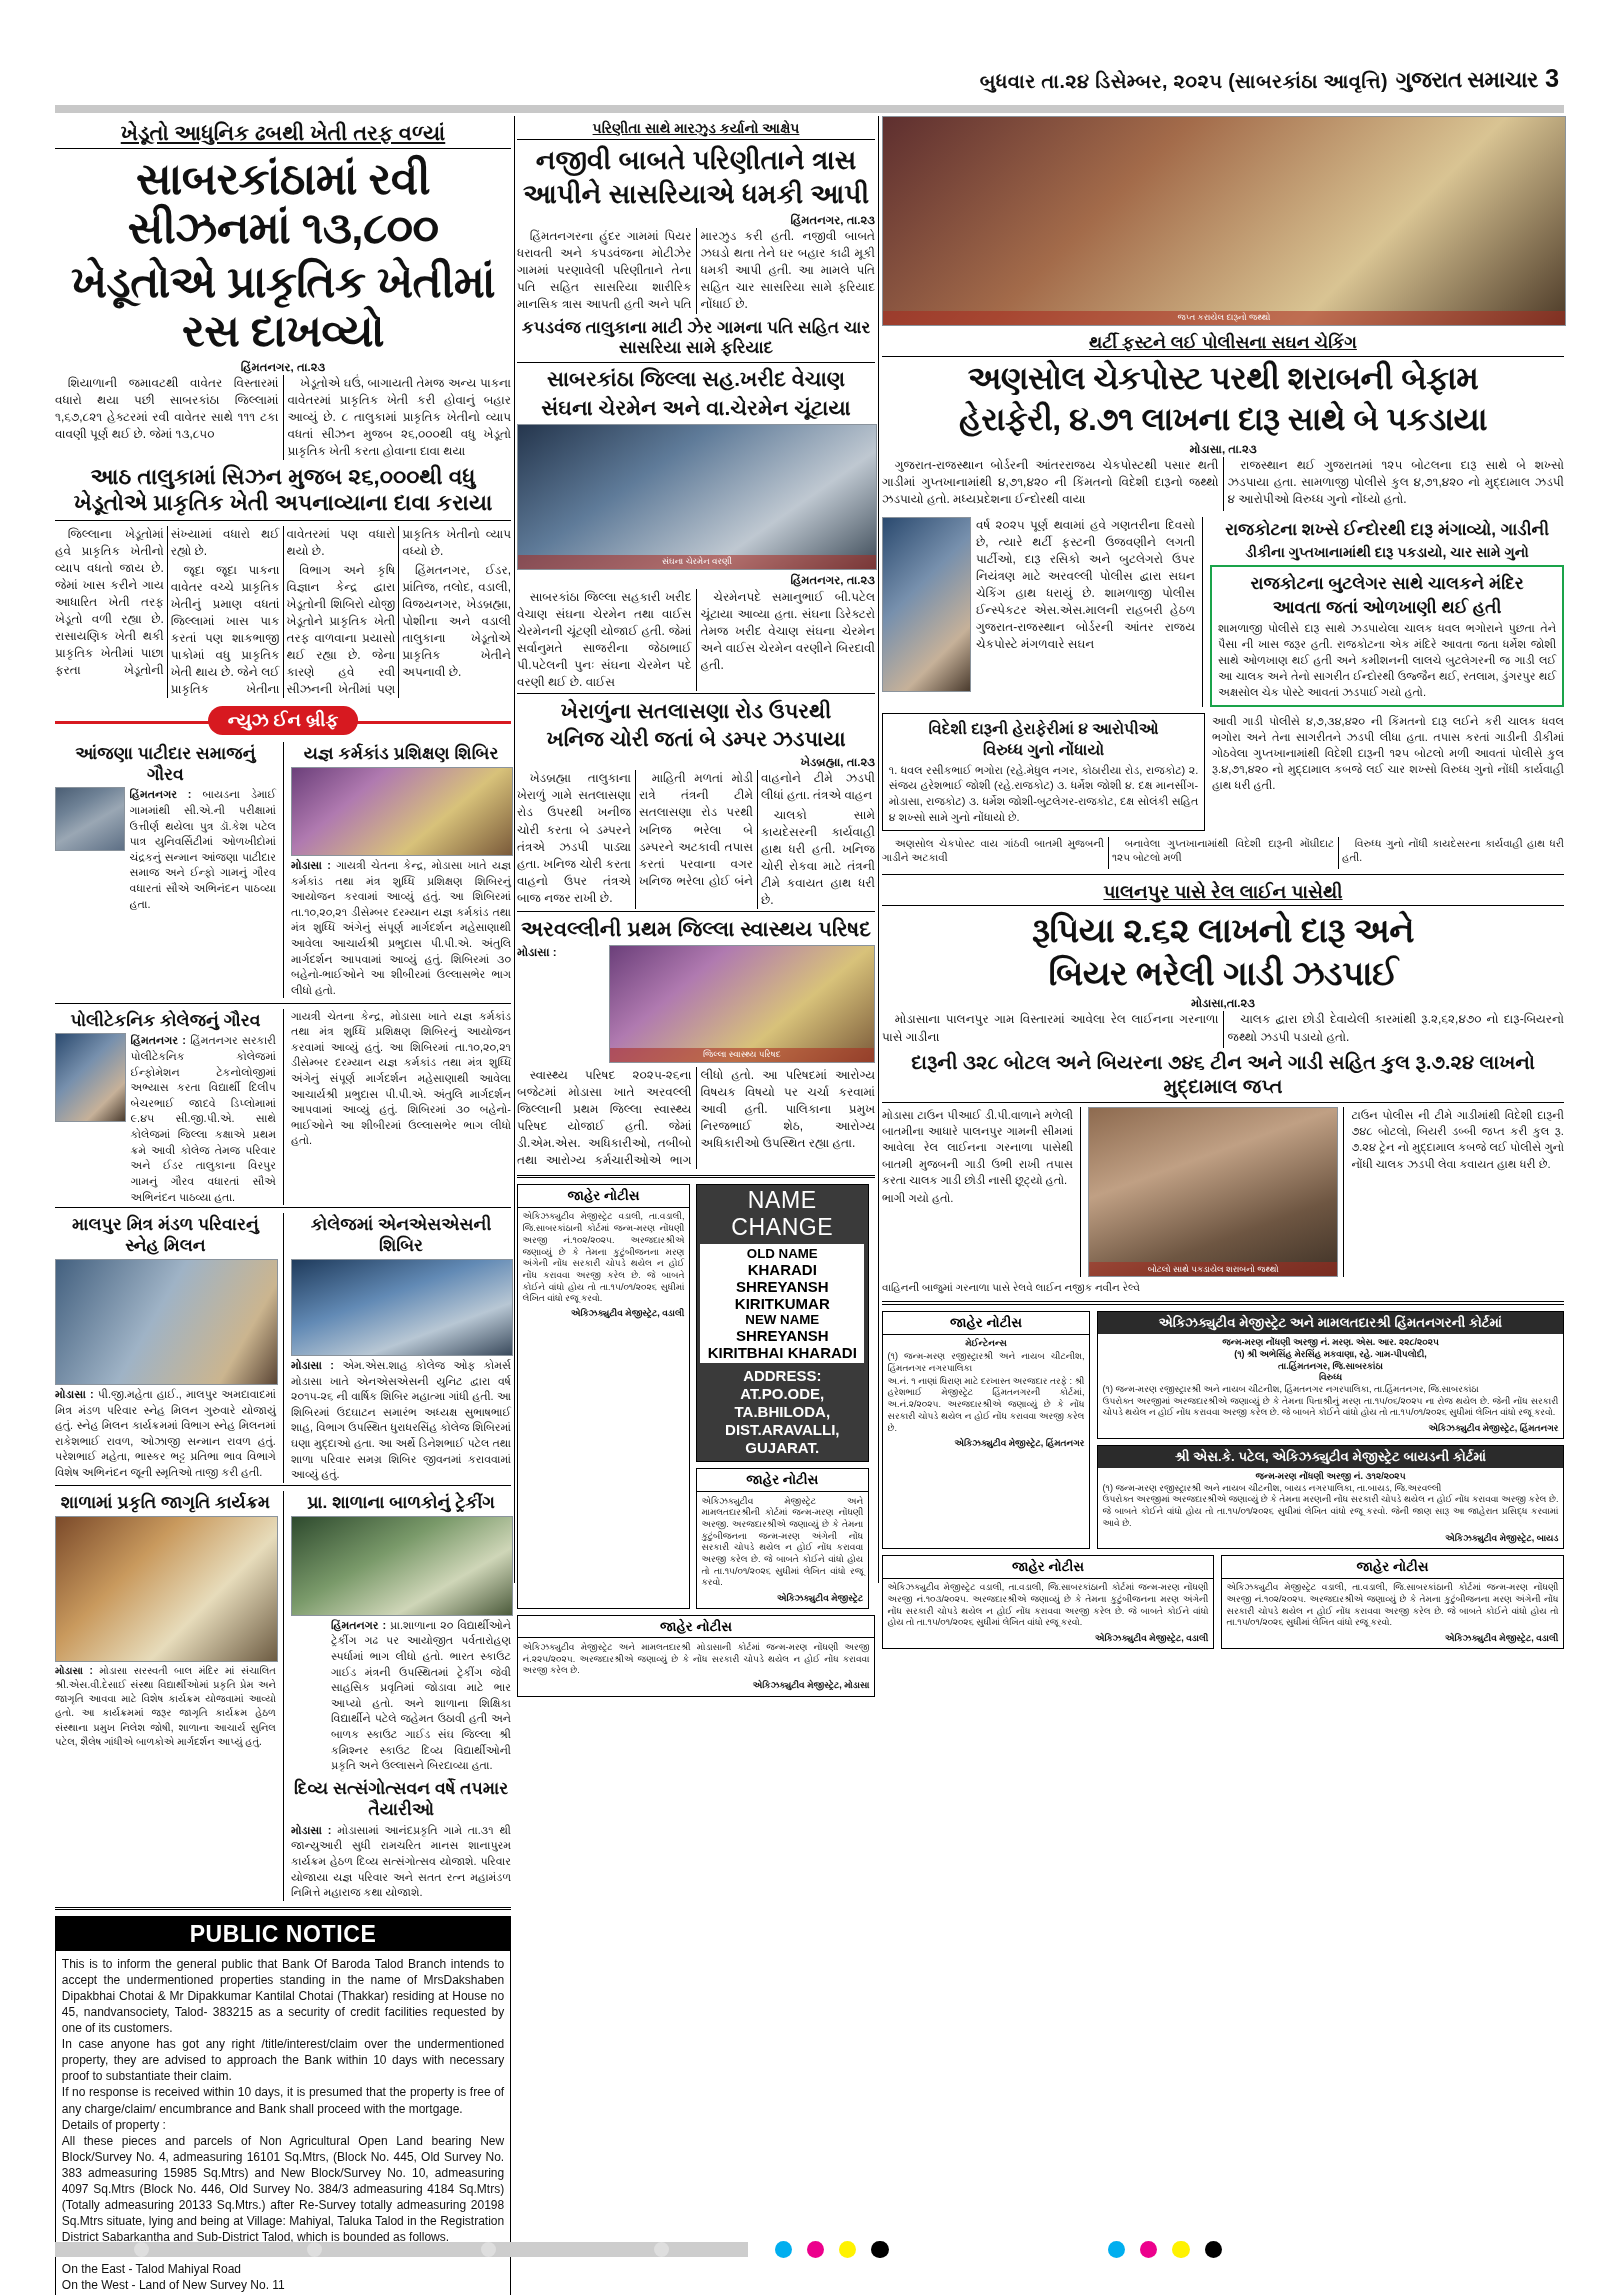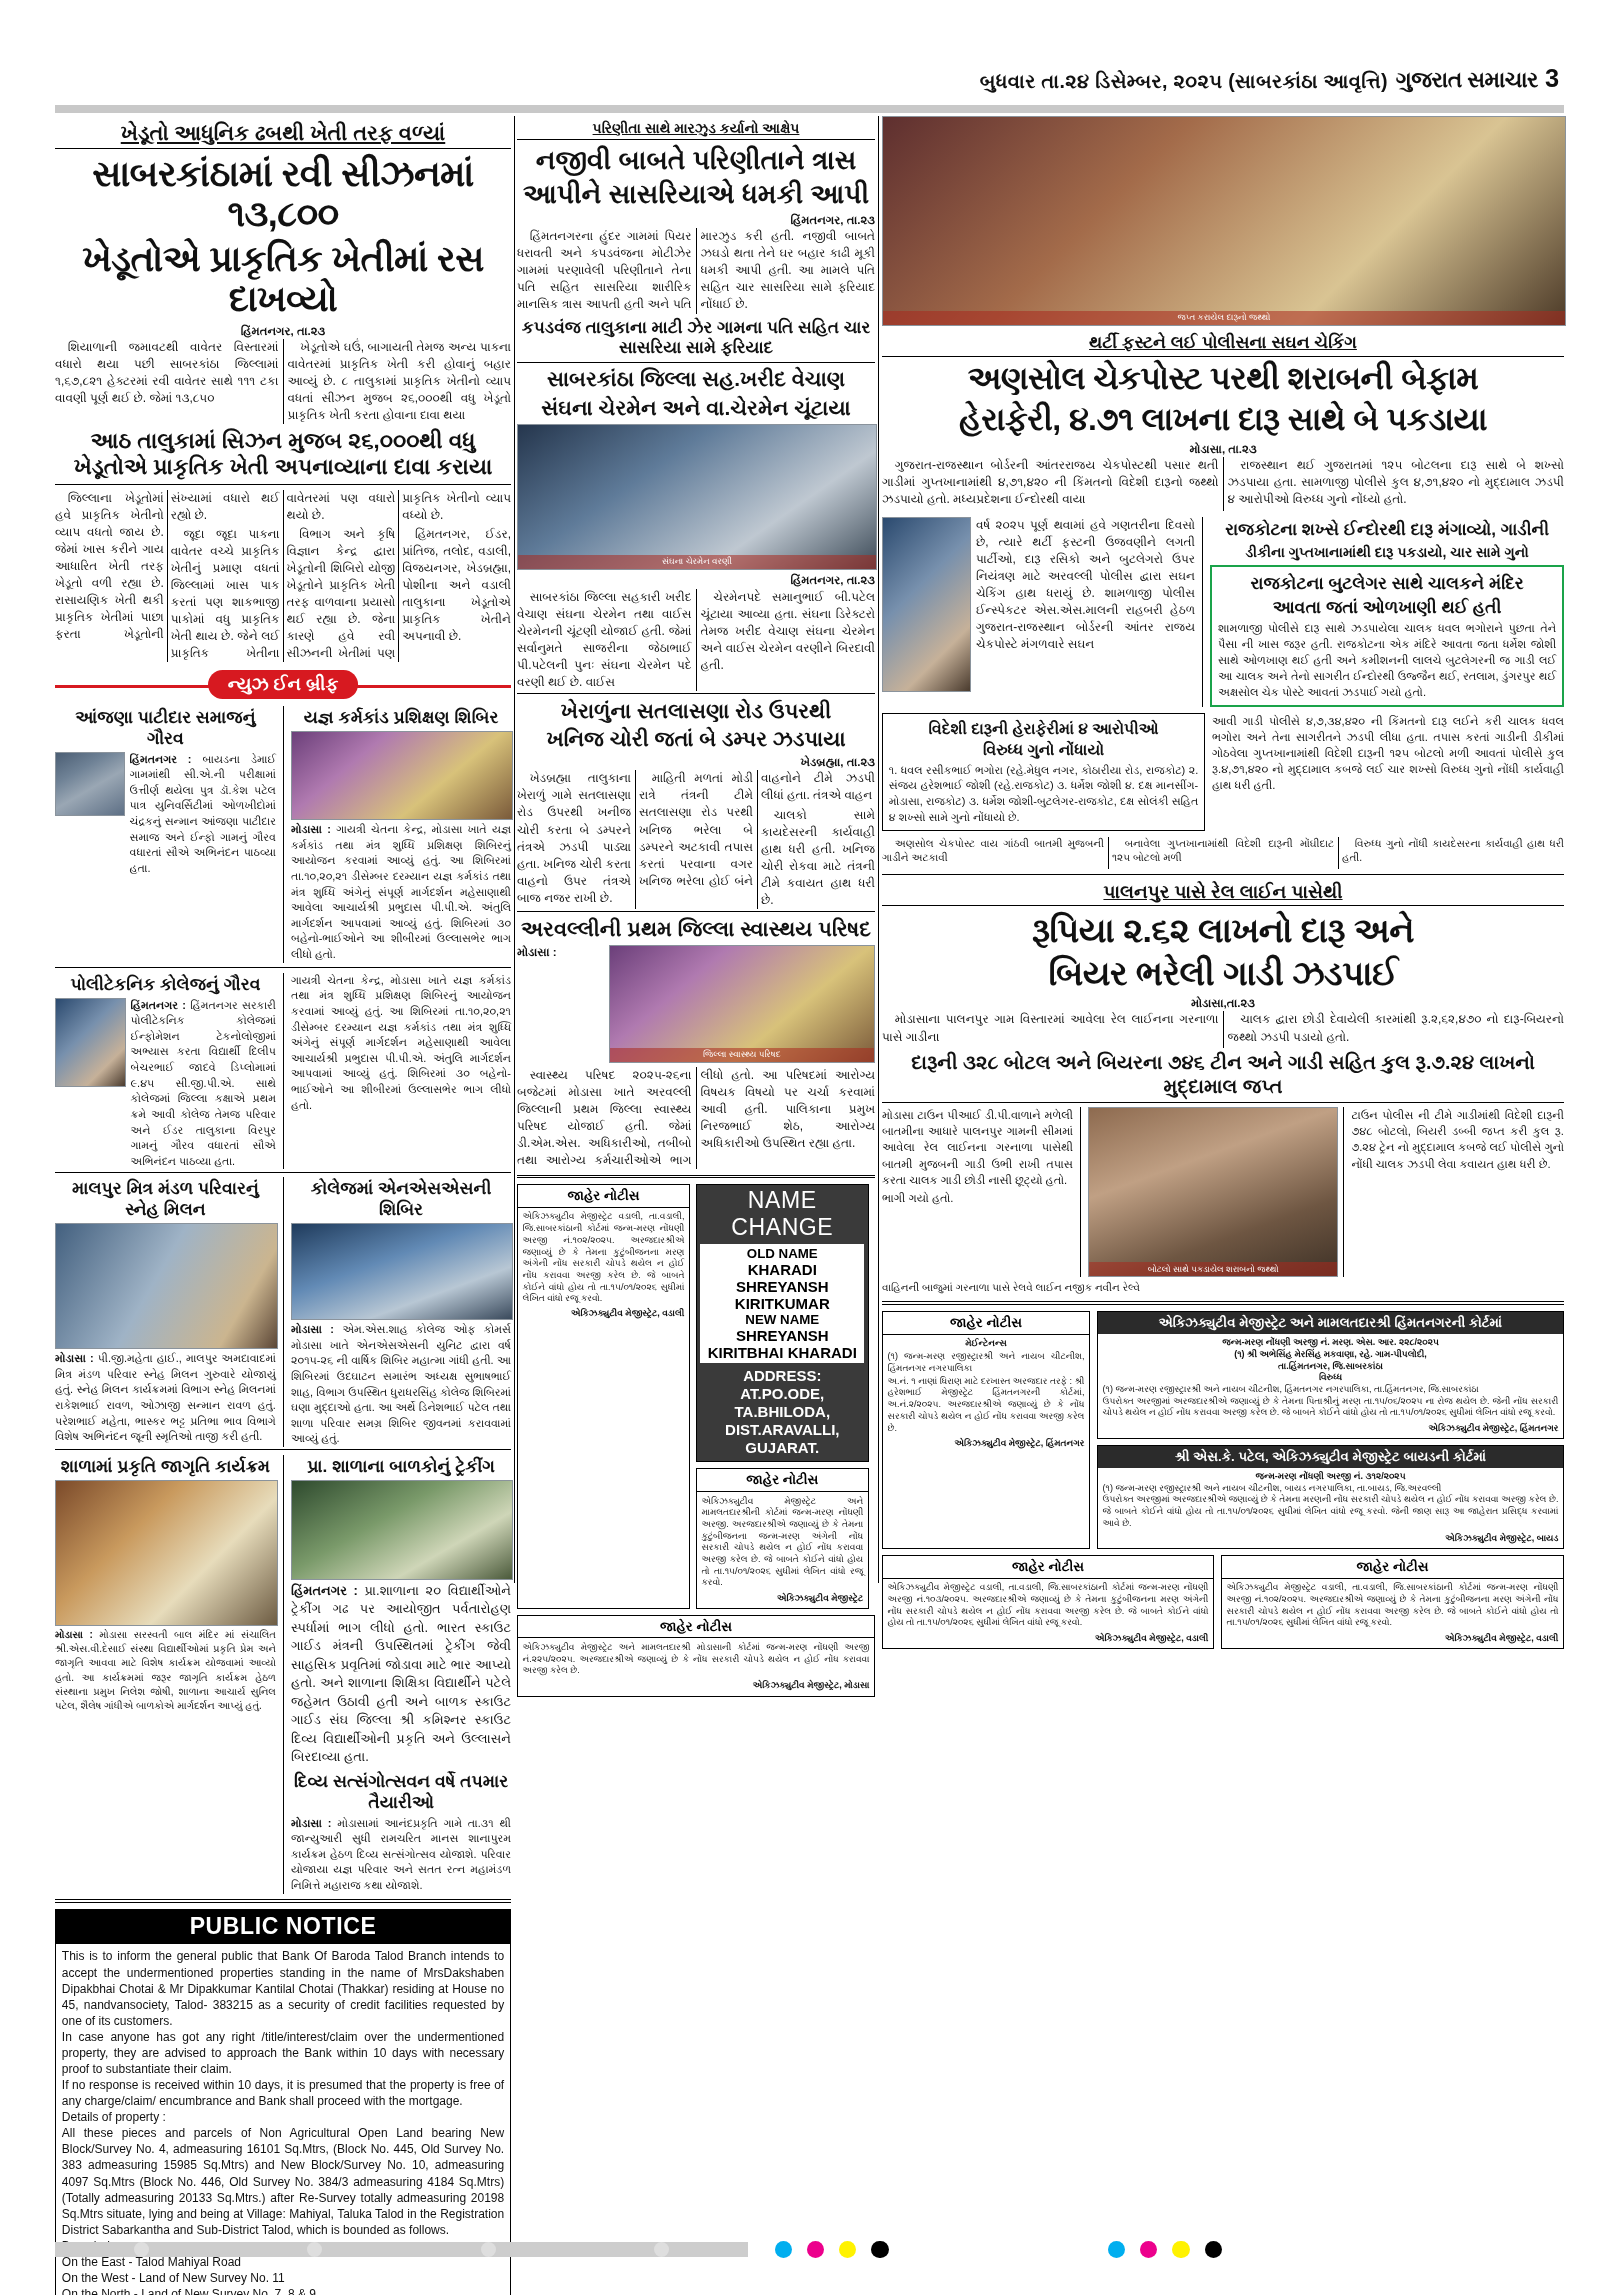--- a/index.html
+++ b/index.html
@@ -16,21 +16,21 @@
   .colA{left:0;width:456px;}
   .colB{left:462px;width:358px;}
   .colC{left:827px;width:682px;}
 
   .vrule{position:absolute;top:0;width:1.2px;background:#000;}
 
   .kicker{font-size:21px;font-weight:700;text-align:center;text-decoration:underline;line-height:1.25;margin:3.5px 0 1.2px;}
   .hrule{border:0;border-top:1.7px solid #000;margin:2.3px 0 4.6px;}
   .hrule.thin{border-top:0.9px solid #000;}
   .hrule.dbl{border-top:1.7px solid #000;border-bottom:0.6px solid #000;height:1.7px;}
-  h1.head{font-size:36px;line-height:1.12;font-weight:900;text-align:center;margin:1.2px 0 4.6px;letter-spacing:-0.6px;}
+  h1.head{font-size:44px;line-height:1.12;font-weight:900;text-align:center;margin:1.2px 0 4.6px;letter-spacing:-0.6px;}
   h2.head{font-size:26.6px;line-height:1.14;font-weight:900;text-align:center;margin:1.2px 0 3.5px;}
   h3.head{font-size:21px;line-height:1.18;font-weight:900;text-align:center;margin:1.2px 0 3.5px;}
   h4.head{font-size:17.3px;line-height:1.2;font-weight:900;text-align:center;margin:1.2px 0 2.9px;}
   .subhead{font-size:22px;font-weight:900;text-align:center;line-height:1.2;margin:3.5px 0;}
   .dateline-s{font-size:11.6px;font-weight:700;text-align:right;margin-bottom:1.2px;}
   .body{font-size:12px;line-height:1.42;text-align:justify;}
   .body.jcol2{column-count:2;column-gap:9.2px;column-rule:0.6px solid #000;}
   .body.jcol3{column-count:3;column-gap:8px;column-rule:0.6px solid #000;}
   .body.jcol4{column-count:4;column-gap:7px;column-rule:0.6px solid #000;}
   .body p{margin:0 0 2.3px;text-indent:12.7px;}
@@ -197,21 +197,21 @@
           <div class="photo p8" style="width:100%;height:144px;"></div>
           <div class="body" style="font-size:10px;margin-top:2.3px;">
             <b>મોડાસા :</b>
             <span>મોડાસા સરસ્વતી બાલ મંદિર માં સંચાલિત શ્રી.એસ.વી.દેસાઈ સંસ્થા વિદ્યાર્થીઓમાં પ્રકૃતિ પ્રેમ અને જાગૃતિ આવવા માટે વિશેષ કાર્યક્રમ યોજવામાં આવ્યો હતો. આ કાર્યક્રમમાં જરૂર જાગૃતિ કાર્યક્રમ હેઠળ સંસ્થાના પ્રમુખ નિલેશ જોષી, શાળાના આચાર્ય સુનિલ પટેલ, શૈલેષ ગાંધીએ બાળકોએ માર્ગદર્શન આપ્યું હતું.</span>
           </div>
         </div>
         <div style="width:1.2px;background:#000;"></div>
         <div style="width:221px;">
           <h4 class="head">પ્રા. શાળાના બાળકોનું ટ્રેકીંગ</h4>
           <div class="photo p9" style="width:100%;height:98px;"></div>
-          <div class="body" style="font-size:13px;margin-top:2.3px;">
+          <div class="body" style="font-size:11px;margin-top:2.3px;margin-left:40px;">
             <b>હિંમતનગર :</b>
             <span>પ્રા.શાળાના ૨૦ વિદ્યાર્થીઓને ટ્રેકીંગ ગઢ પર આયોજીત પર્વતારોહણ સ્પર્ધામાં ભાગ લીધો હતો. ભારત સ્કાઉટ ગાઈડ મંત્રની ઉપસ્થિતમાં ટ્રેકીંગ જેવી સાહસિક પ્રવૃતિમાં જોડાવા માટે ભાર આપ્યો હતો. અને શાળાના શિક્ષિકા વિદ્યાર્થીને પટેલે જહેમત ઉઠાવી હતી અને બાળક સ્કાઉટ ગાઈડ સંઘ જિલ્લા શ્રી કમિશ્નર સ્કાઉટ દિવ્ય વિદ્યાર્થીઓની પ્રકૃતિ અને ઉલ્લાસને બિરદાવ્યા હતા.</span>
           </div>
           <h4 class="head" style="margin-top:4.6px;">દિવ્ય સત્સંગોત્સવન વર્ષે તપમાર તૈયારીઓ</h4>
           <div class="body" style="font-size:11px;">
             <b>મોડાસા :</b>
             <span>મોડાસામાં આનંદપ્રકૃતિ ગામે તા.૩૧ થી જાન્યુઆરી સુધી રામચરિત માનસ શાનાપુરમ કાર્યક્રમ હેઠળ દિવ્ય સત્સંગોત્સવ યોજાશે. પરિવાર યોજાયા યજ્ઞ પરિવાર અને સતત રત્ન મહામંડળ નિમિત્તે મહારાજ કથા યોજાશે.</span>
           </div>
         </div>
       </div>

